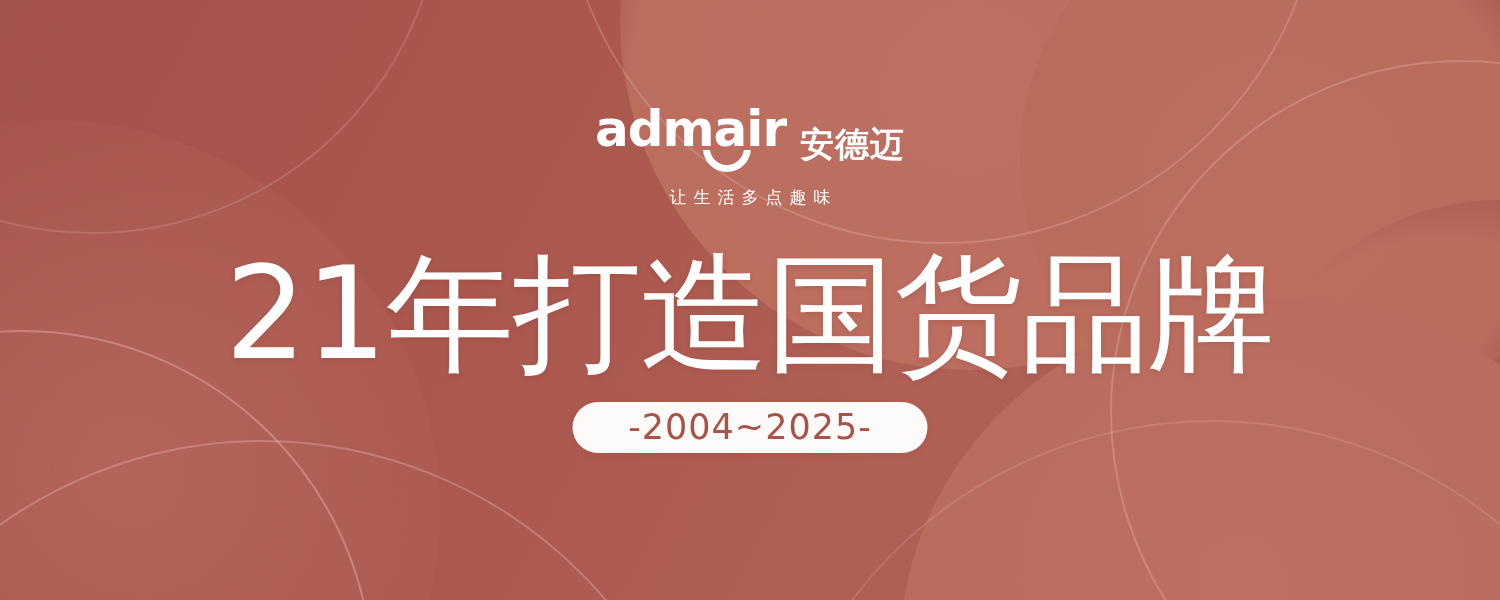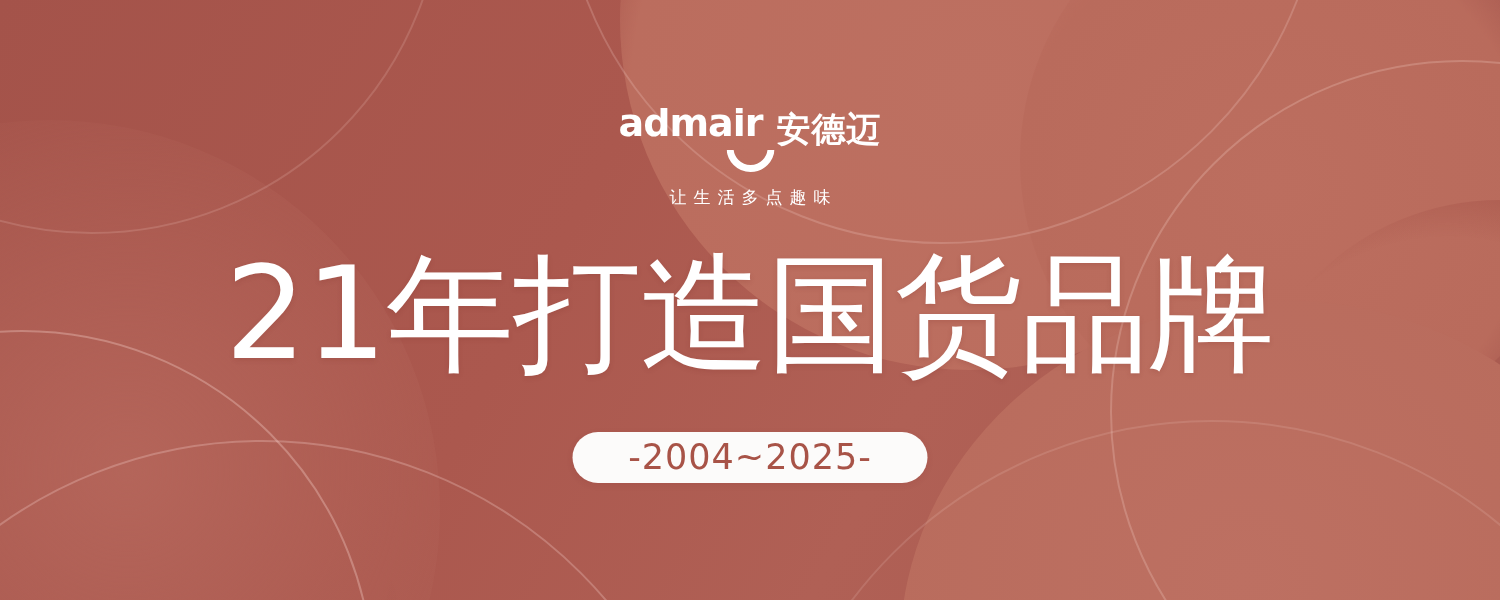--- a/index.html
+++ b/index.html
@@ -164,21 +164,21 @@
 
   .logo-mark {
     position: relative;
     display: block;
   }
 
   .logo-wordmark {
     display: block;
     font-family: "DejaVu Sans", "Liberation Sans", sans-serif;
     font-weight: 700;
-    font-size: 38px;
+    font-size: 50px;
     line-height: 1;
     letter-spacing: -1px;
     color: #ffffff;
   }
 
   .logo-smile {
     position: absolute;
     left: 108px;
     top: 46px;
     width: 48px;
@@ -196,21 +196,21 @@
     border: 7px solid #ffffff;
     box-sizing: border-box;
   }
 
   .logo-cn {
     font-family: "DejaVu Sans", "Liberation Sans", sans-serif;
     font-weight: 700;
     font-size: 34px;
     line-height: 1;
     color: #ffffff;
-    margin-top: 8px;
+    margin-top: 23px;
     letter-spacing: 1px;
   }
 
   .tagline {
     position: absolute;
     top: 186px;
     left: 50%;
     transform: translateX(-50%);
     font-family: Liberation Mono, monospace;
     font-size: 17px;
@@ -231,21 +231,21 @@
     font-size: 128px;
     line-height: 1.0;
     color: #ffffff;
     white-space: nowrap;
     letter-spacing: -1px;
     text-shadow: 0 2px 5px rgba(120, 45, 38, 0.18);
   }
 
   .year-pill {
     position: absolute;
-    top: 432px;
+    top: 402px;
     left: 50%;
     transform: translateX(-50%);
     min-width: 355px;
     height: 51px;
     border-radius: 26px;
     background: #fcfbfa;
     display: flex;
     align-items: center;
     justify-content: center;
     box-shadow: 0 2px 6px rgba(120, 45, 38, 0.12);

